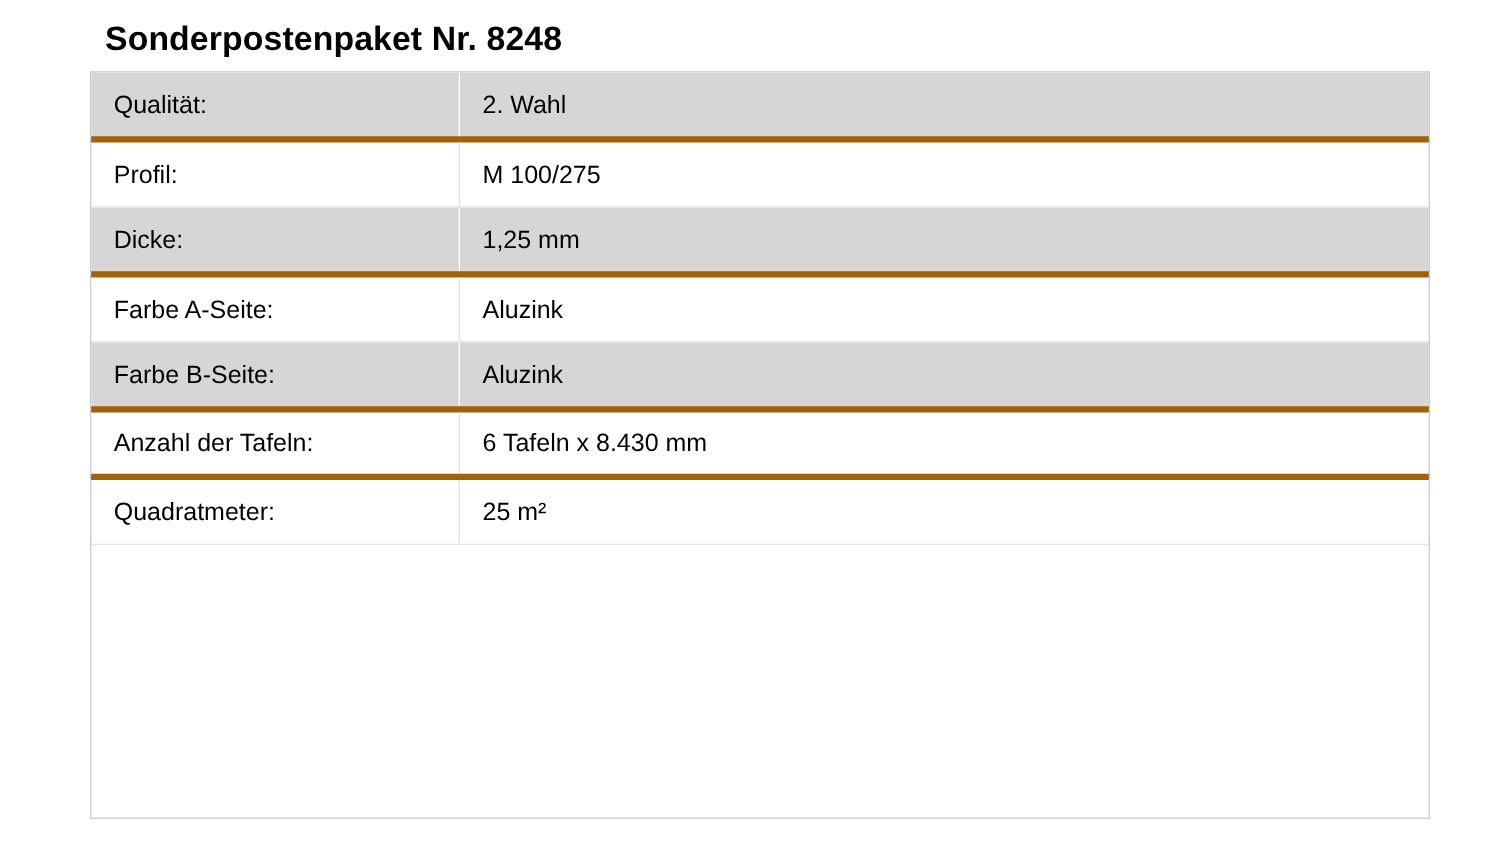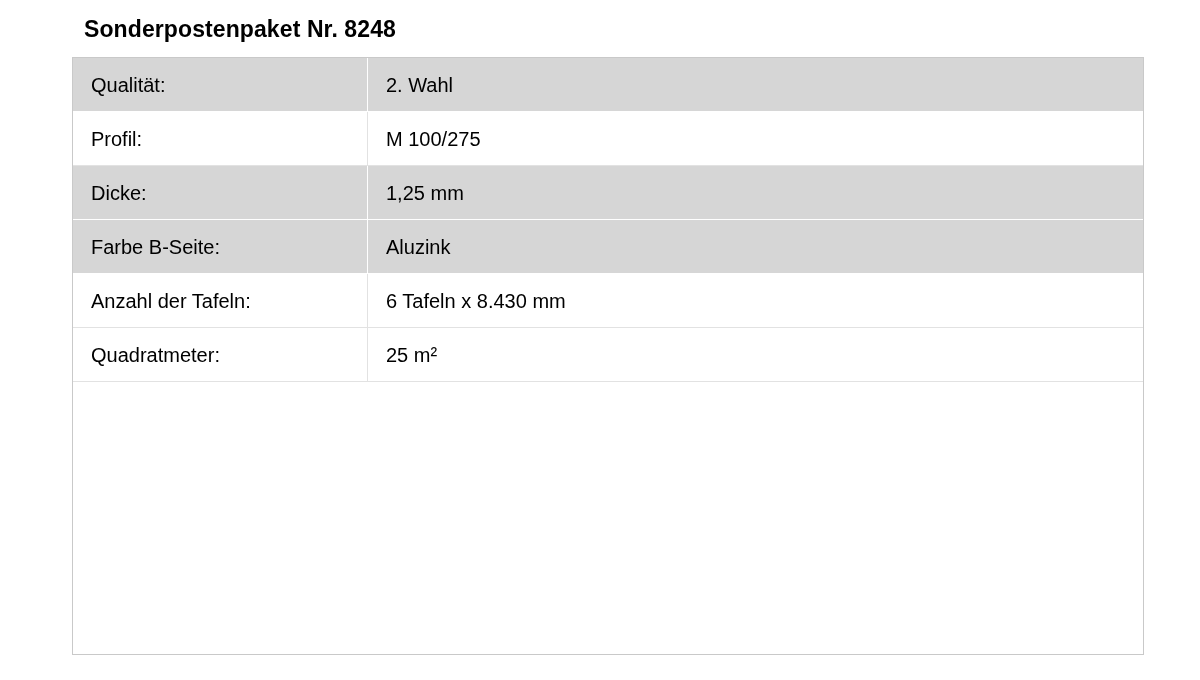--- a/index.html
+++ b/index.html
@@ -17,21 +17,21 @@
   .page {
     position: relative;
     width: 1200px;
     height: 680px;
     box-sizing: border-box;
   }
   .title {
     position: absolute;
     left: 84px;
     top: 16px;
-    font-size: 23px;
+    font-size: 27px;
     font-weight: bold;
     letter-spacing: 0.1px;
     color: #000000;
     white-space: nowrap;
   }
   .spec-table {
     position: absolute;
     left: 72px;
     top: 57px;
     width: 1072px;
@@ -66,21 +66,21 @@
     left: 72px;
     top: 57px;
     width: 1072px;
     height: 598px;
     border: 1px solid #c9c9c9;
     box-sizing: border-box;
     pointer-events: none;
   }
   
   .spec-table tr.plain td {
-    border-top: 1px solid #a16207;
+    border-top: 5px solid #a16207;
     border-bottom: 1px solid #e2e2e2;
   }
   .spec-table tr.plain td.label {
     border-right: 1px solid #e2e2e2;
   }
   .spec-table tr.shade td.label {
     border-right: 1px solid #ffffff;
   }
 </style>
 </head>
@@ -97,20 +97,24 @@
           <td class="value">2. Wahl</td>
         </tr>
         <tr class="plain">
           <td class="label">Profil:</td>
           <td class="value">M 100/275</td>
         </tr>
         <tr class="shade">
           <td class="label">Dicke:</td>
           <td class="value">1,25 mm</td>
         </tr>
+        <tr class="plain">
+          <td class="label">Farbe A-Seite:</td>
+          <td class="value">Aluzink</td>
+        </tr>
         <tr class="shade">
           <td class="label">Farbe B-Seite:</td>
           <td class="value">Aluzink</td>
         </tr>
         <tr class="plain">
           <td class="label">Anzahl der Tafeln:</td>
           <td class="value">6 Tafeln x 8.430 mm</td>
         </tr>
         <tr class="plain">
           <td class="label">Quadratmeter:</td>

